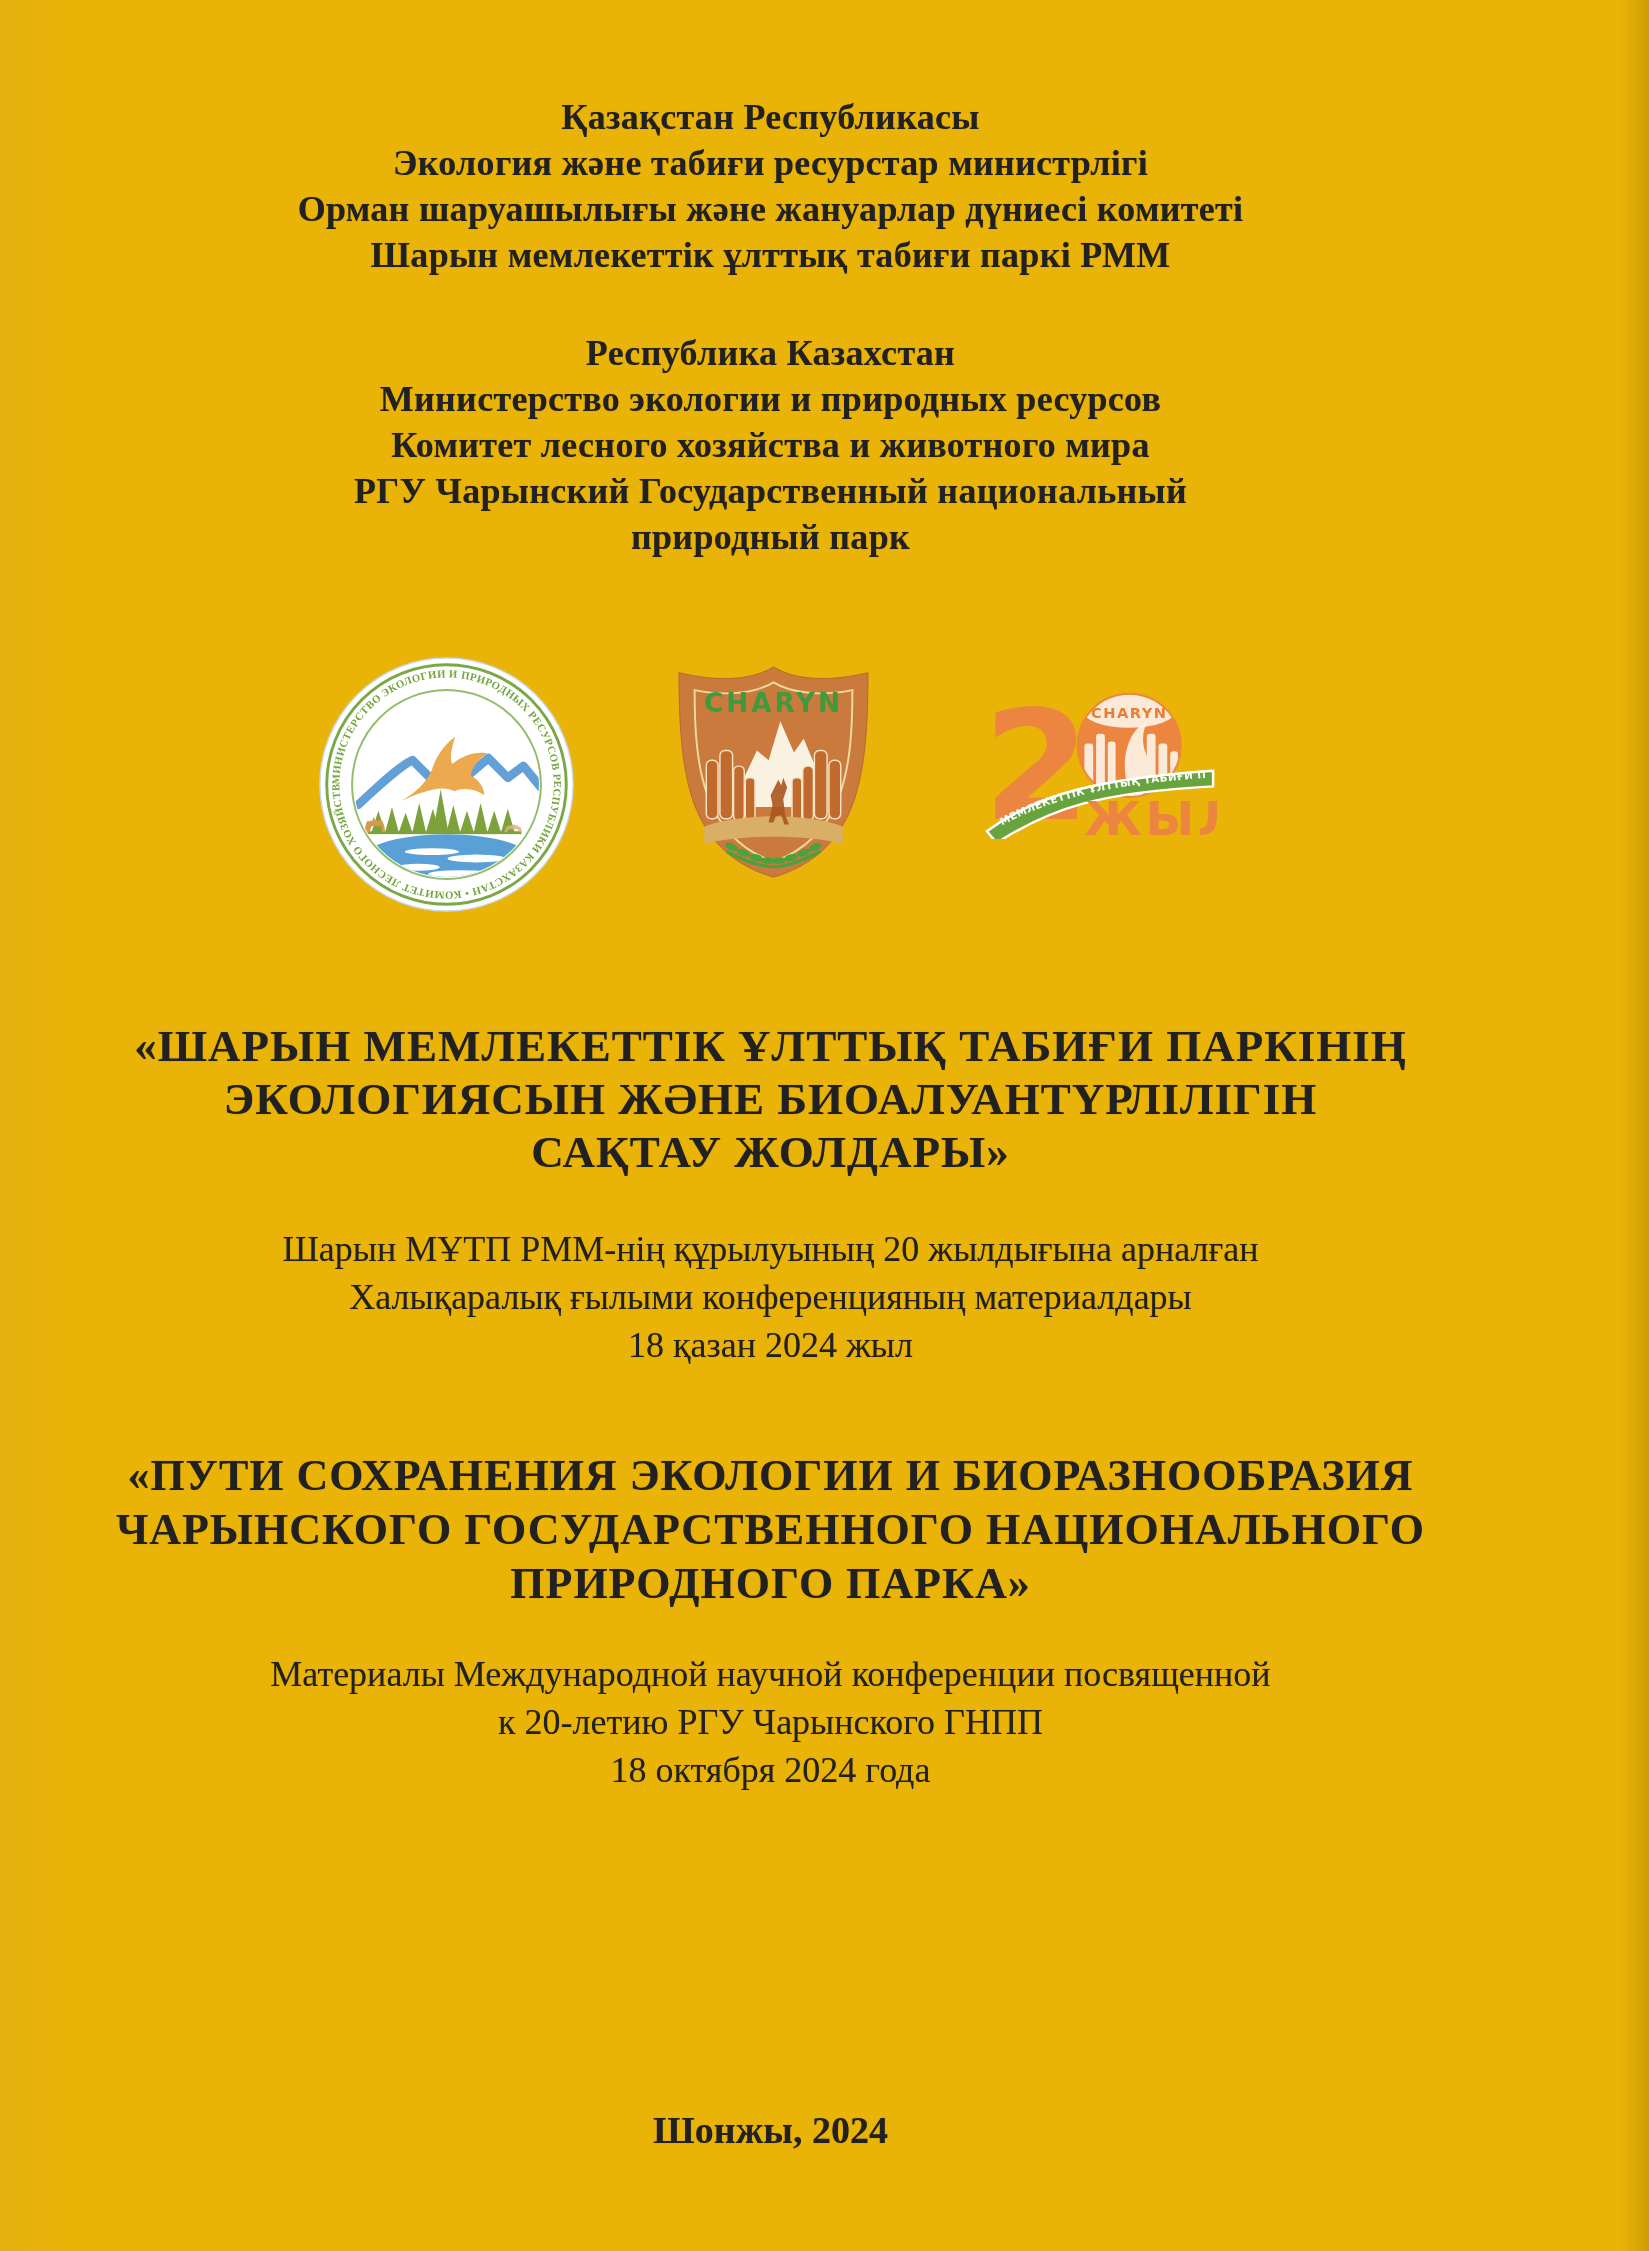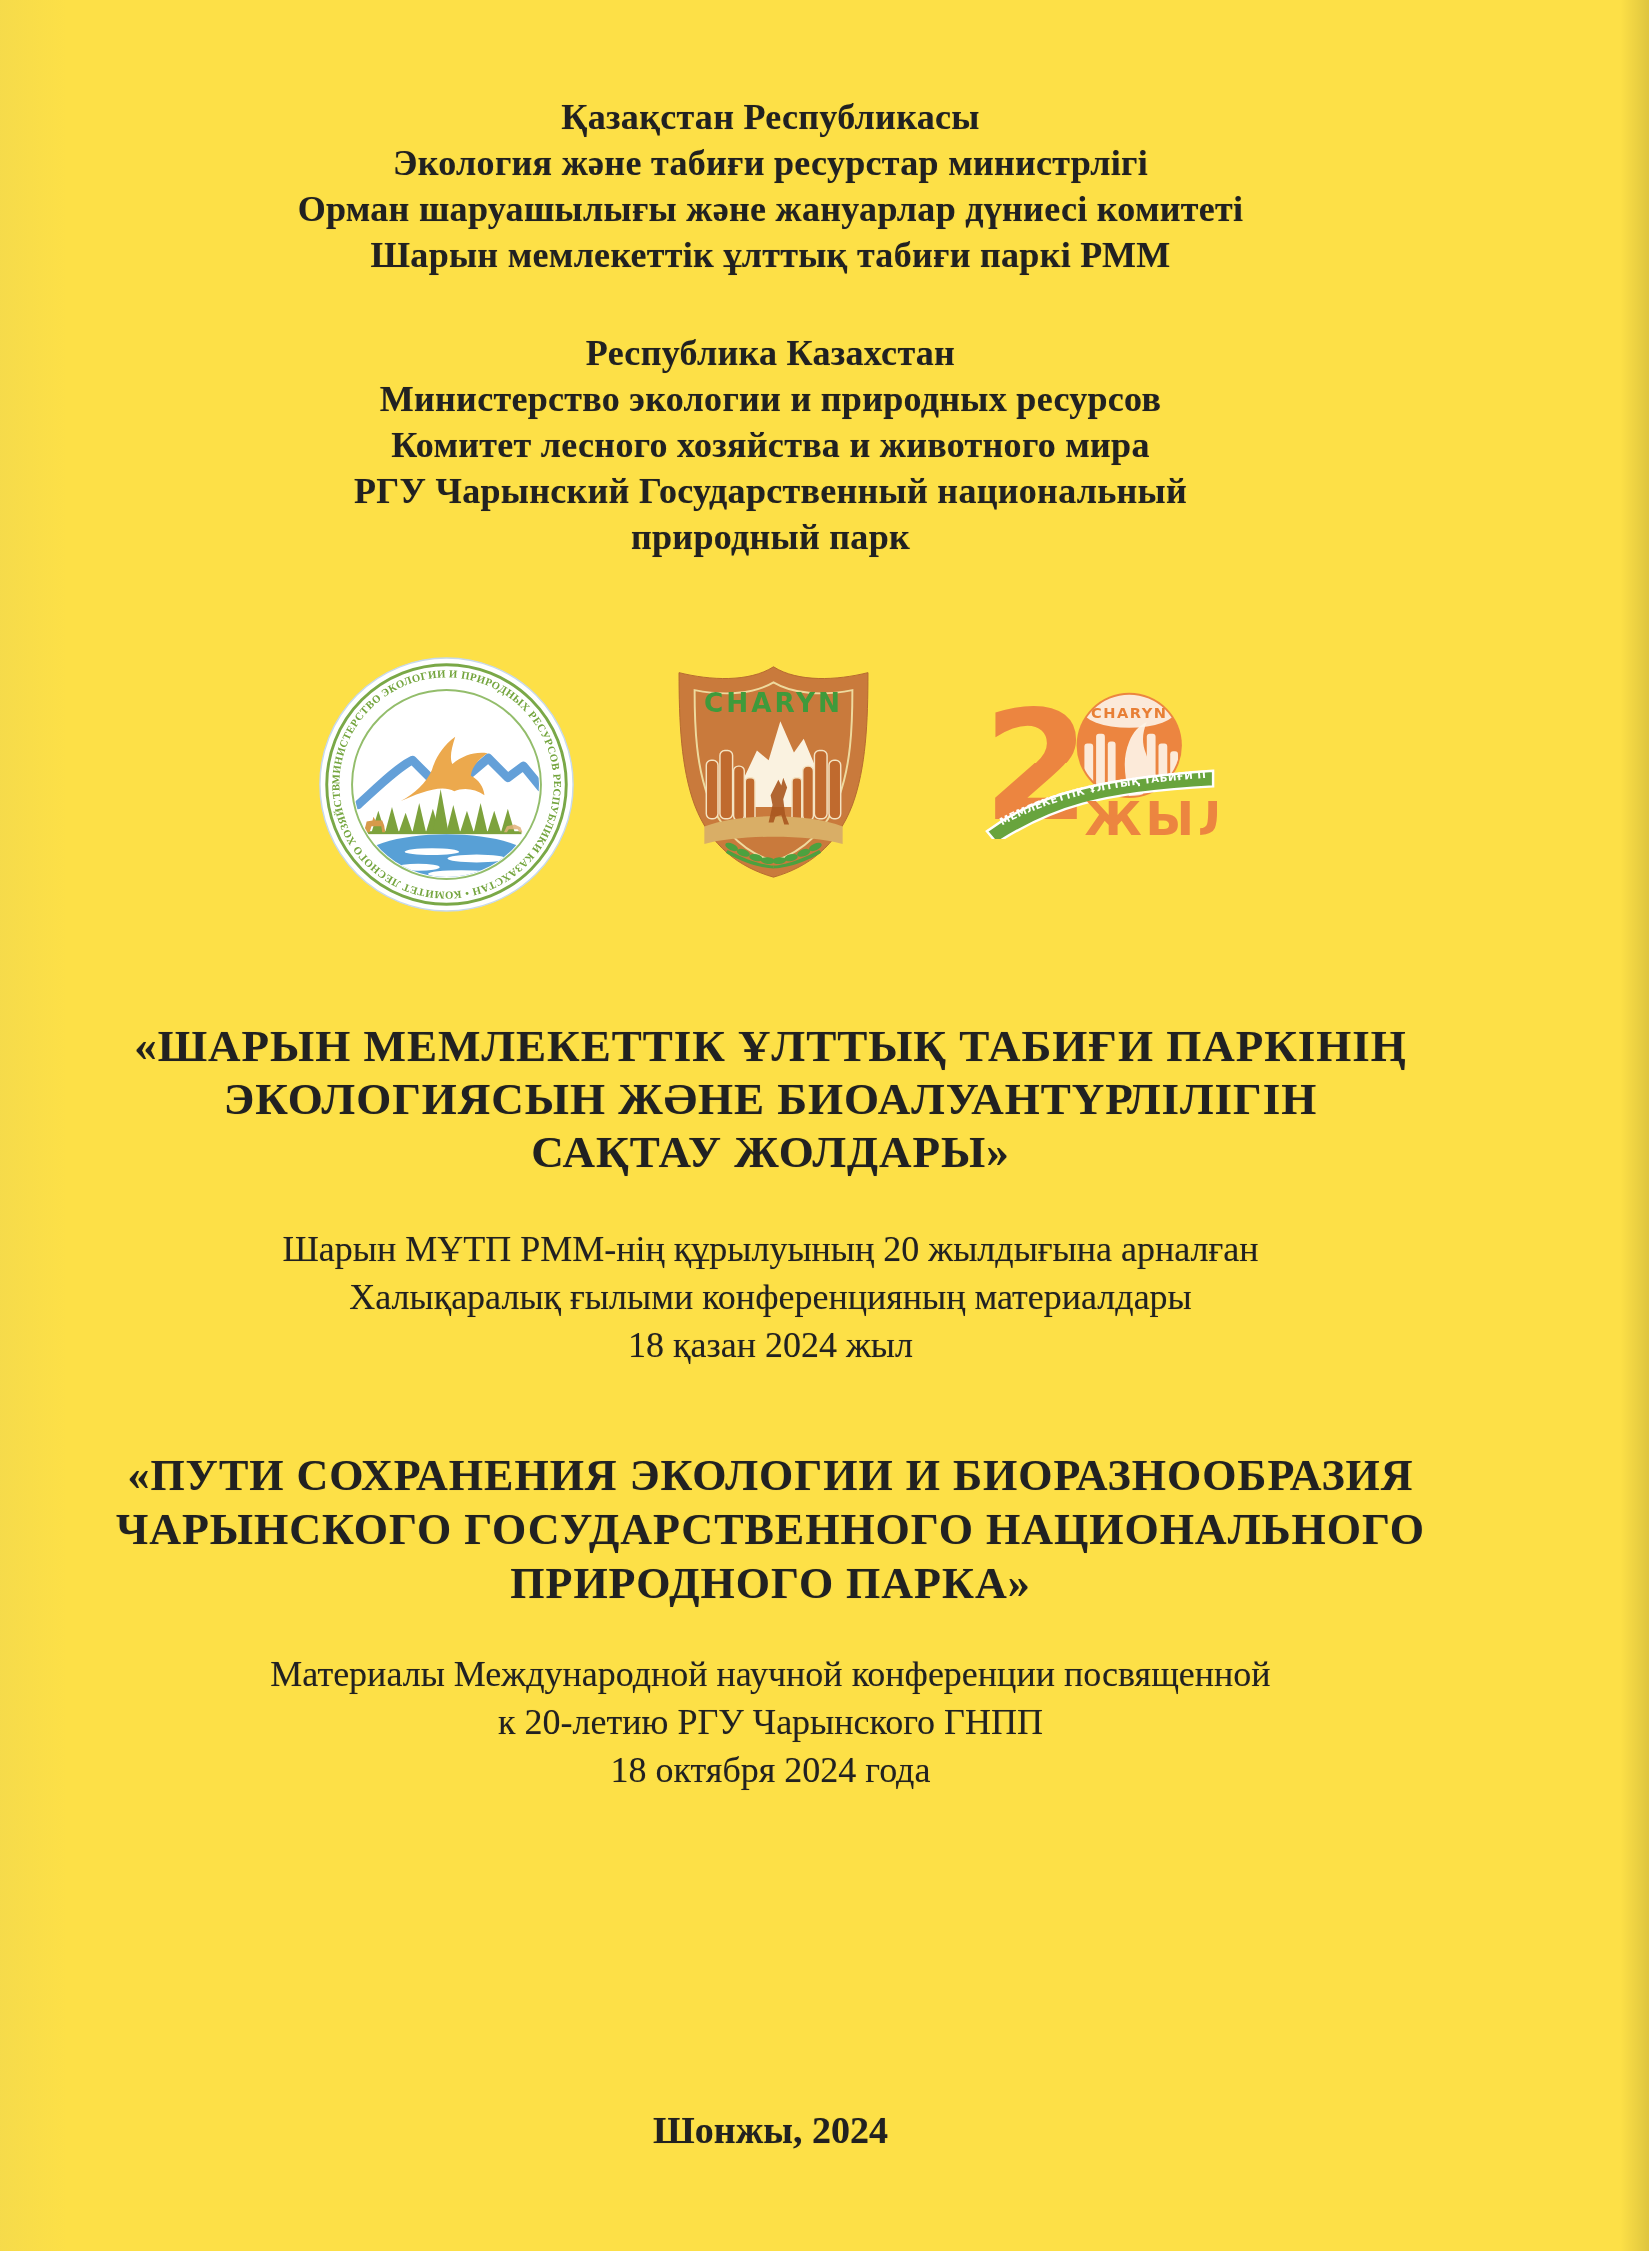--- a/index.html
+++ b/index.html
@@ -1,19 +1,19 @@
 <!DOCTYPE html>
 <html><head>
 <meta charset="utf-8">
 <style>
   html,body{margin:0;padding:0;background:#ffffff;}
   .page{
     position:relative;
     width:1649px;height:2252px;
-    background:#fde047;
+    background:#eab308;
     overflow:hidden;
     font-family:"Liberation Serif","DejaVu Serif",serif;
     color:#212121;
   }
   
   .page::after{
     content:"";position:absolute;top:0;right:0;width:29px;height:100%;
     background:linear-gradient(to right, rgba(0,0,0,0), rgba(0,0,0,0.12));
     pointer-events:none;
   }

